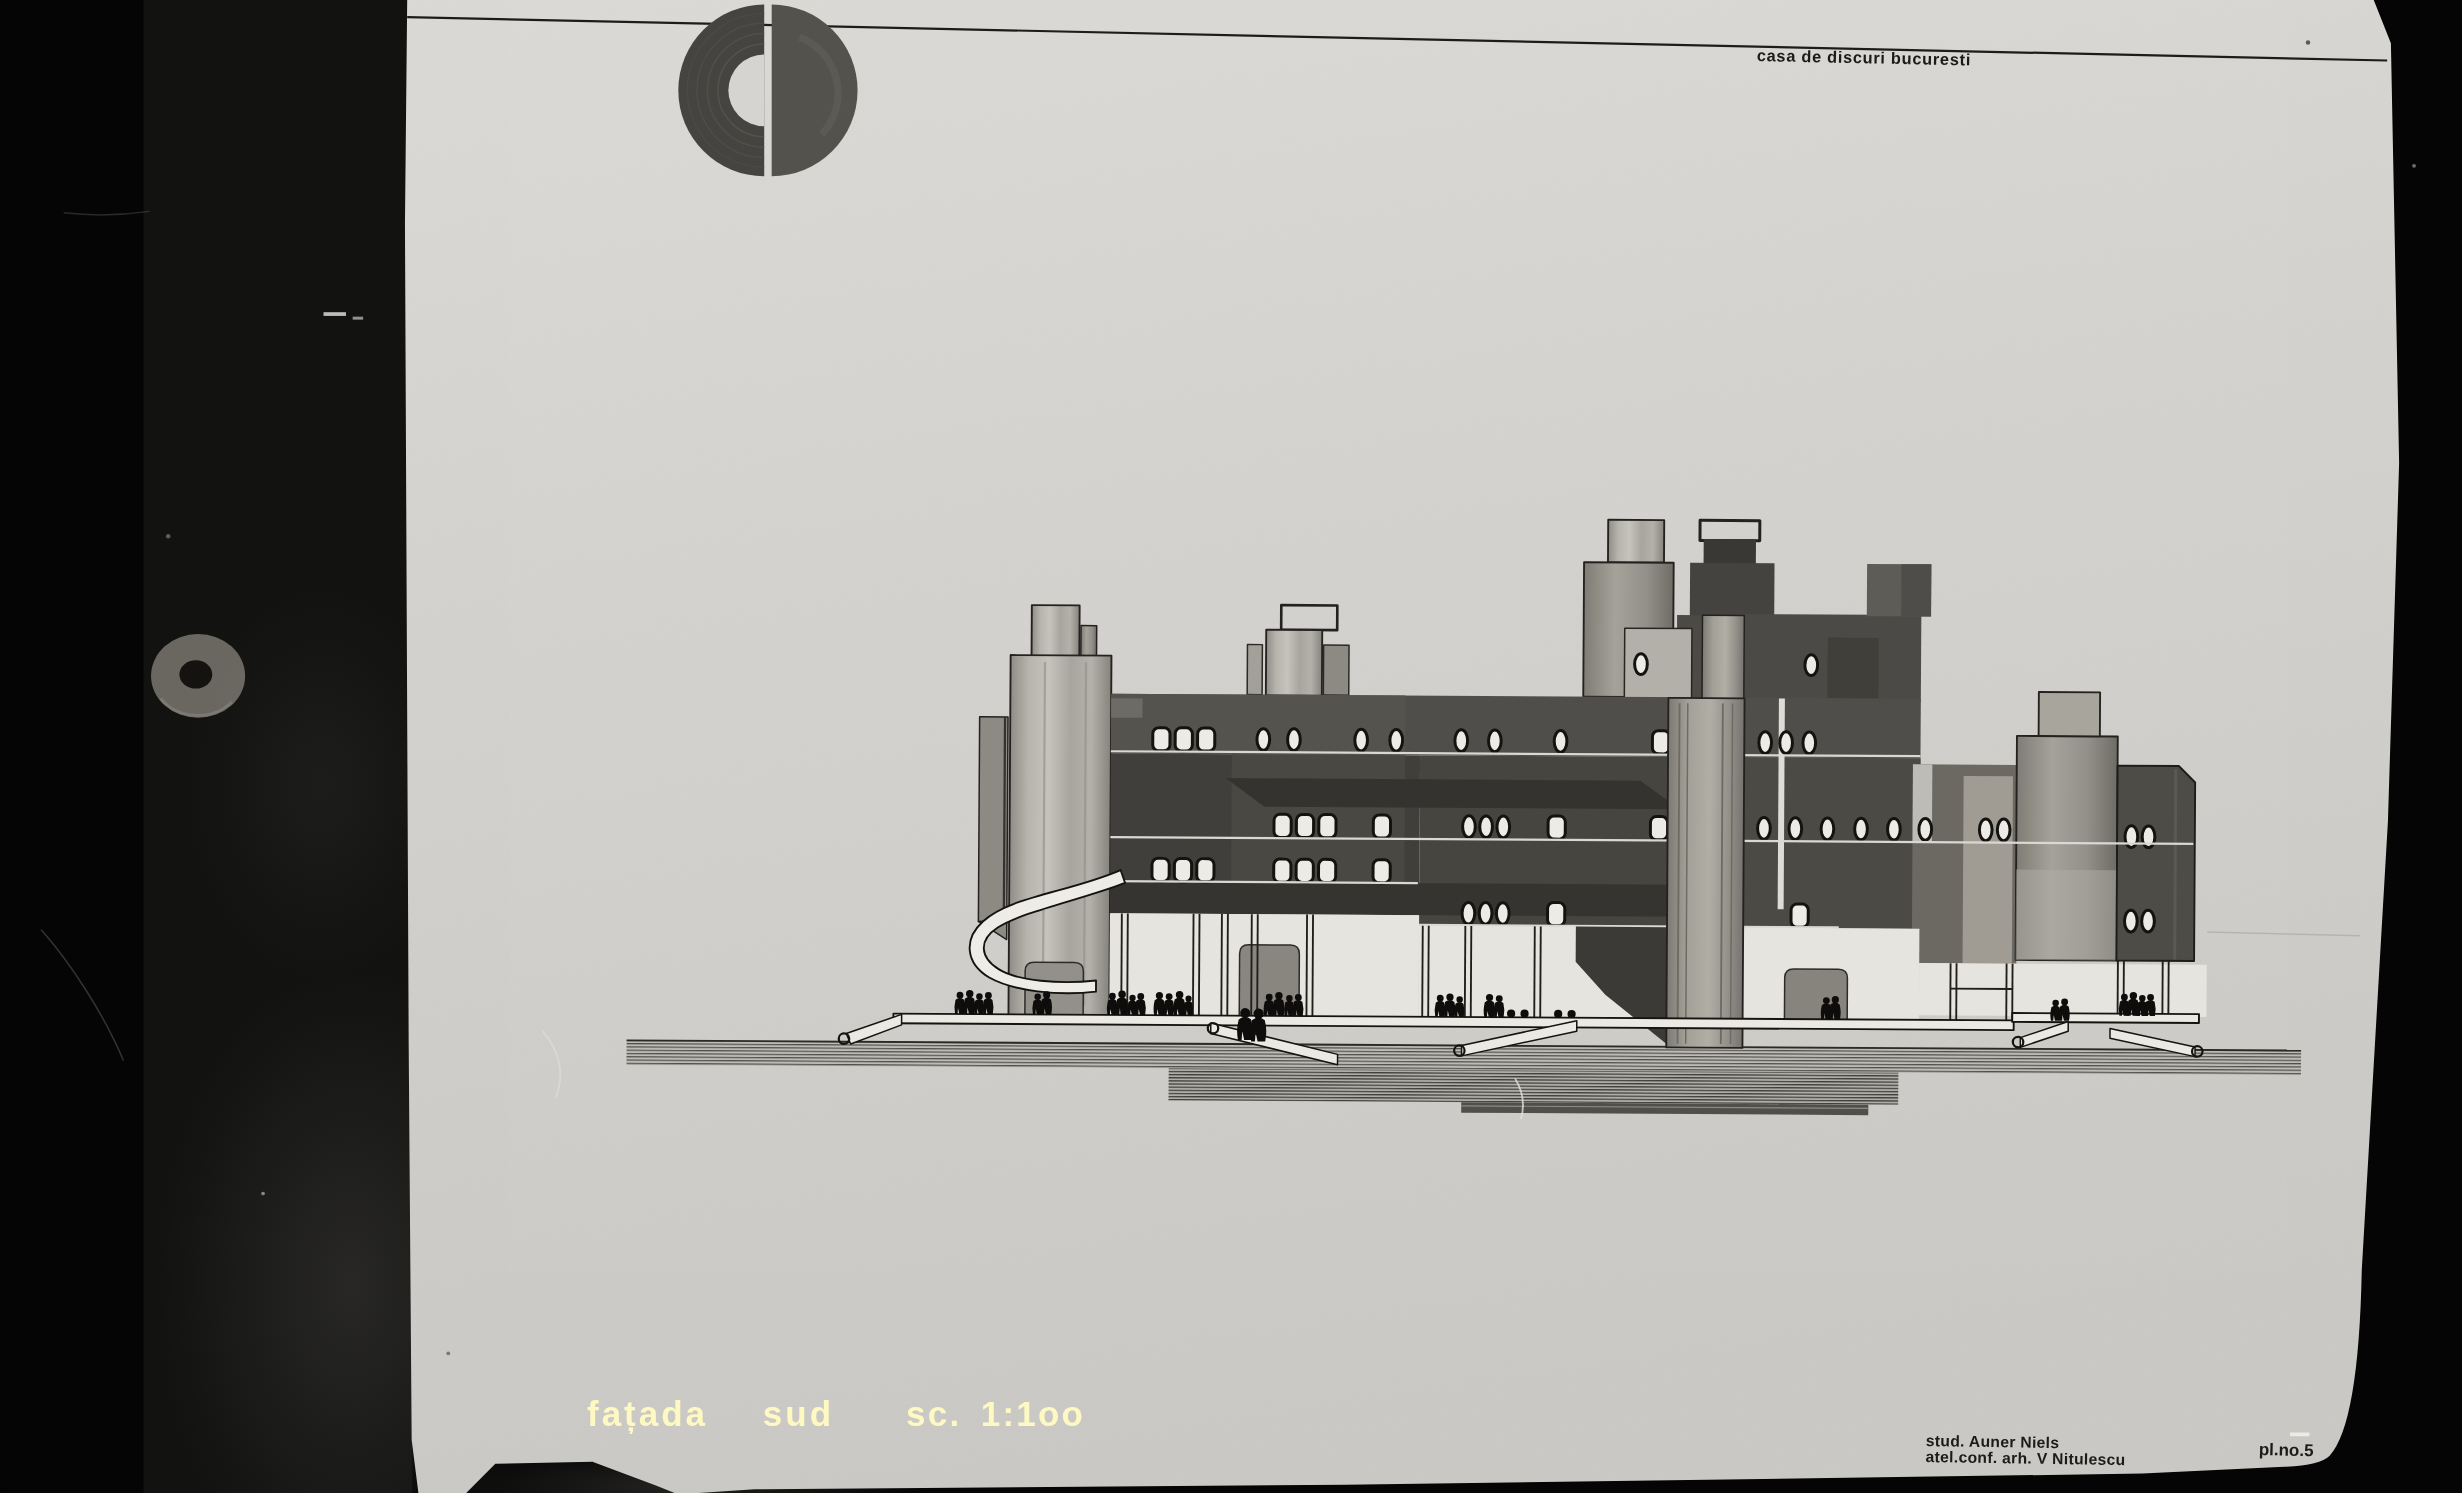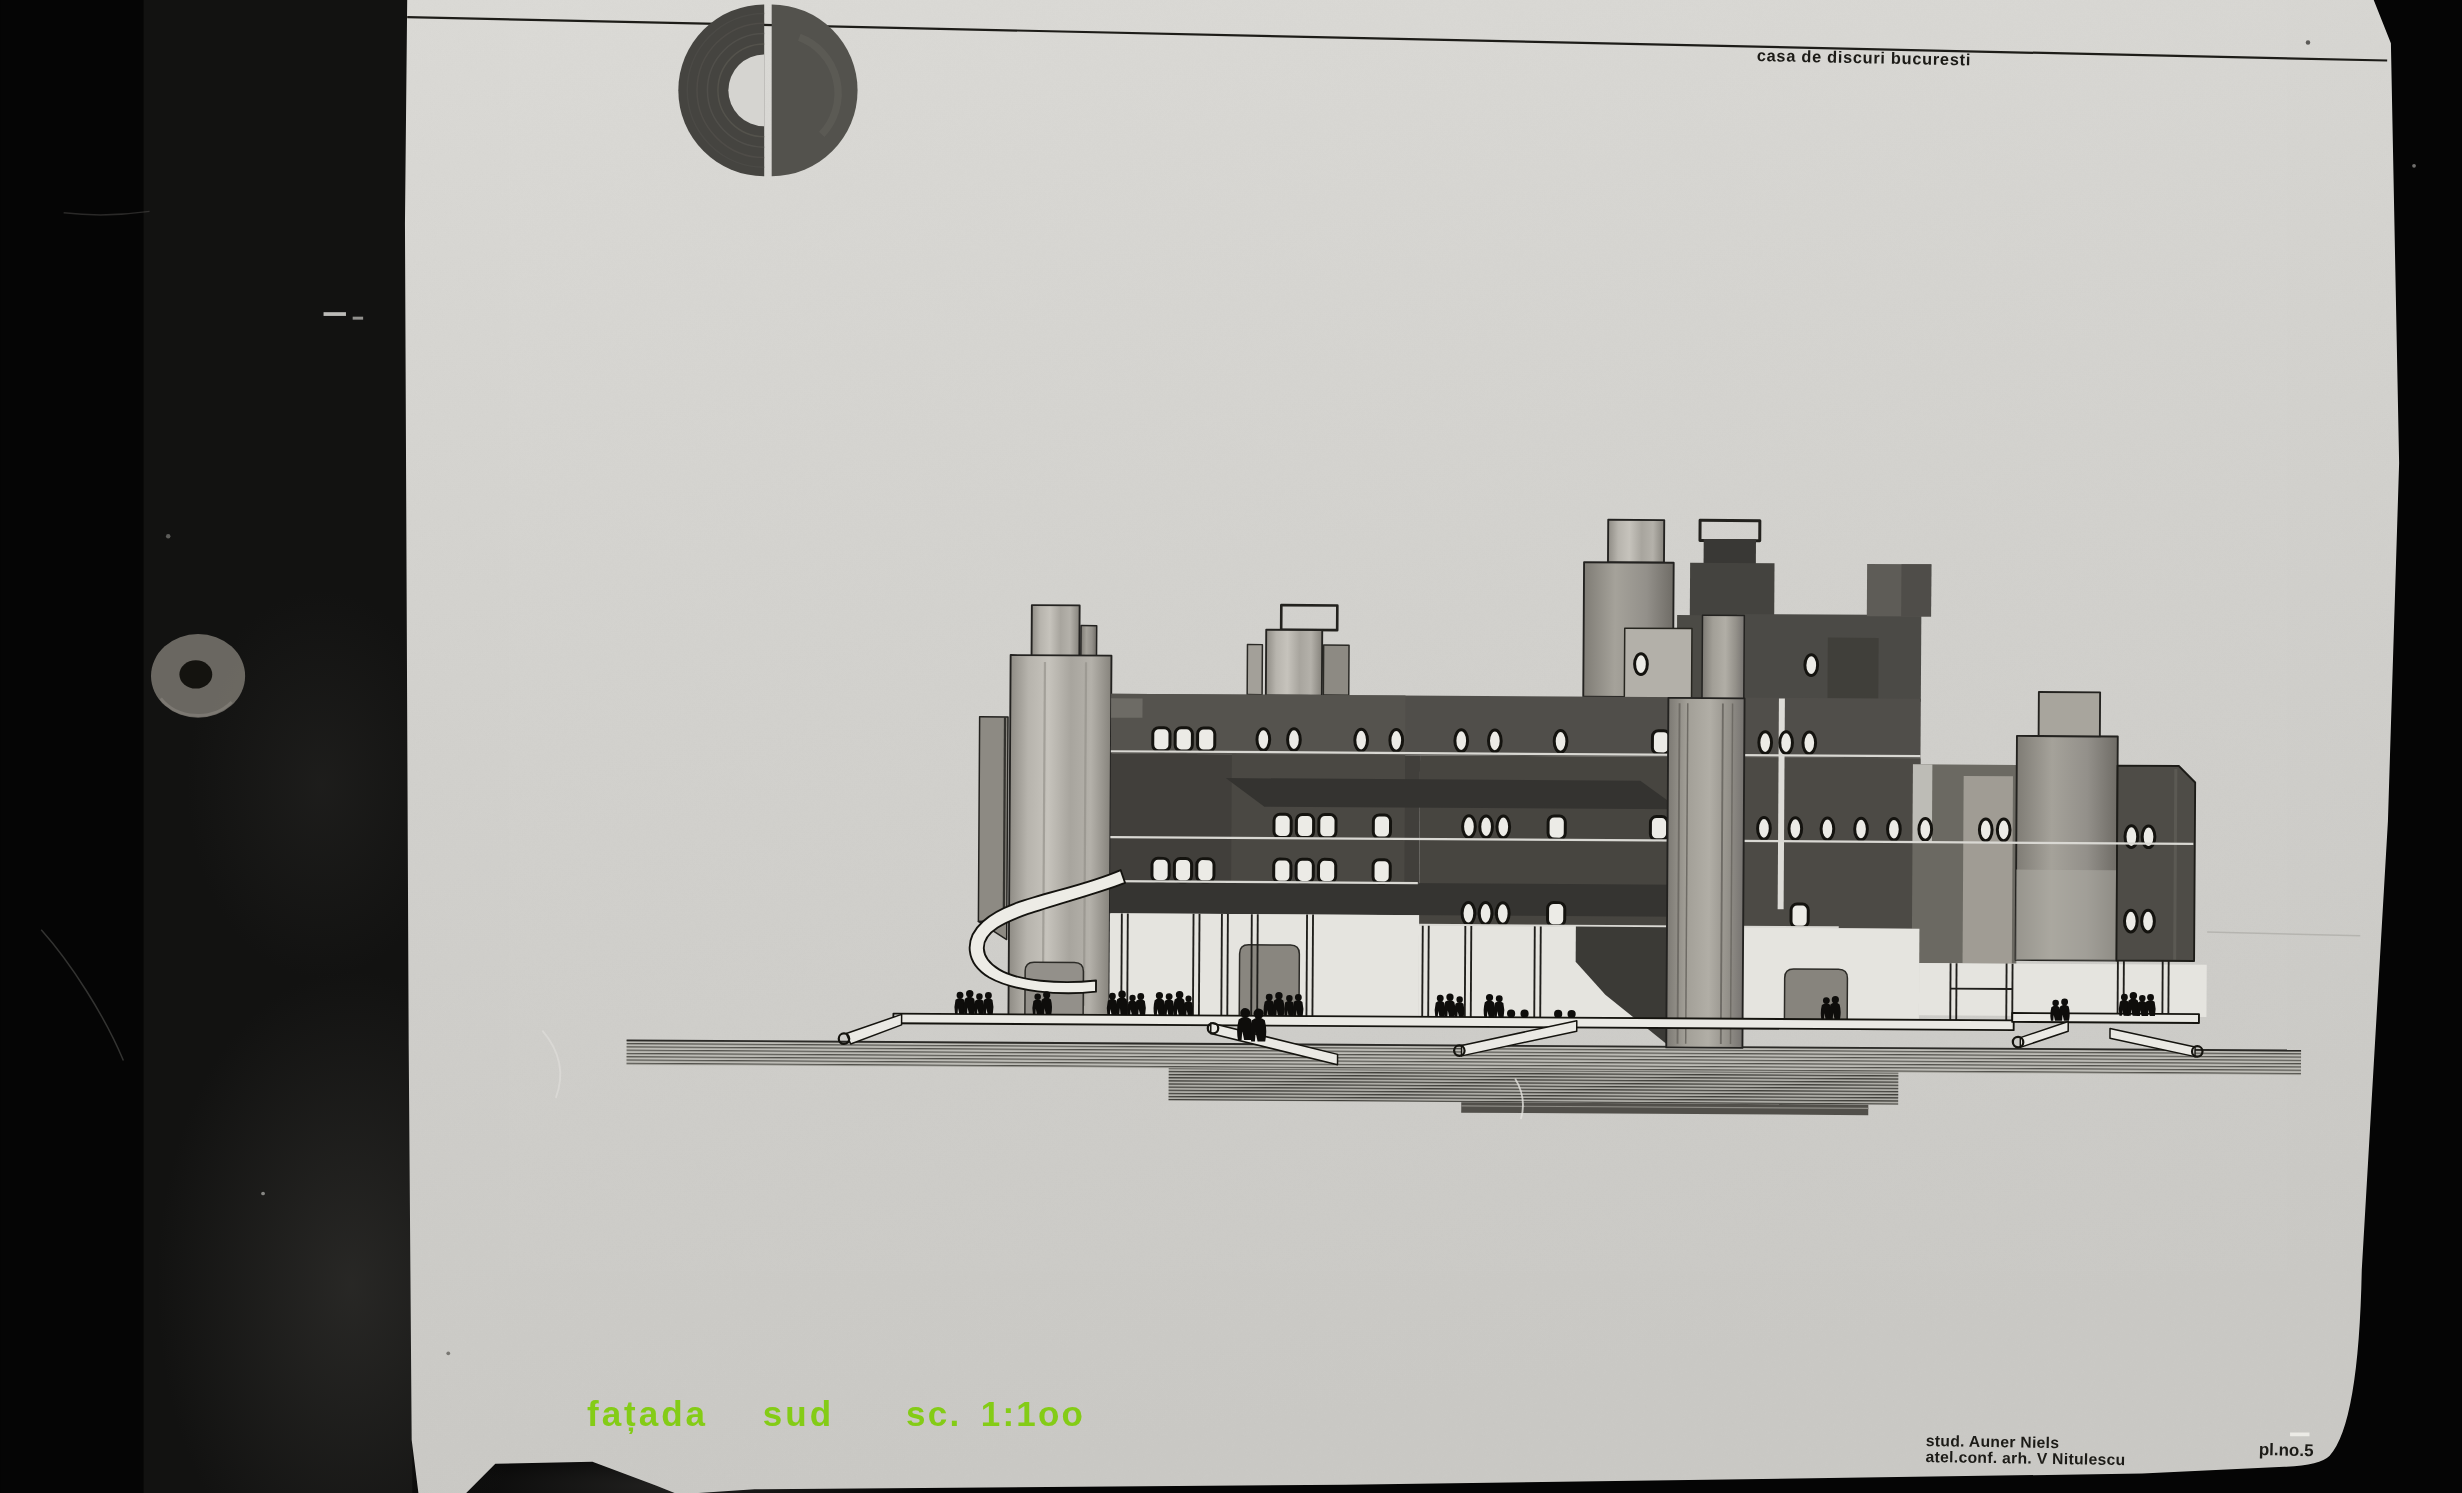--- a/index.html
+++ b/index.html
@@ -1,21 +1,21 @@
 <!DOCTYPE html>
 <html style="font-size:12px"><head>
 <meta charset="utf-8">
 <style>
   html,body{margin:0;padding:0;background:#040404;}
   #stage{position:relative;width:2462px;height:1493px;overflow:hidden;background:#040404;
          font-family:"Liberation Sans","DejaVu Sans",sans-serif;}
   #artwork{position:absolute;left:0;top:0;}
   .t{position:absolute;font-weight:bold;color:#1c1b17;white-space:nowrap;transform-origin:left top;}
   #header-label{left:1757px;top:46px;font-size:16.4px;letter-spacing:0.7px;transform:rotate(1.2deg);}
-  #facade-title{left:587px;top:1394px;font-size:35px;letter-spacing:3px;color:#84cc16;}
+  #facade-title{left:587px;top:1394px;font-size:35px;letter-spacing:3px;color:#fef9c3;}
   #facade-title .name{word-spacing:42px;}
   #facade-title .scale{margin-left:72px;word-spacing:7.5px;letter-spacing:2.2px;}
   #credits{left:1926px;top:1433px;font-size:15.7px;line-height:16.4px;letter-spacing:0.3px;transform:rotate(.9deg);}
   #plate-label{left:2259px;top:1440px;font-size:17px;transform:rotate(1.4deg);}
 </style>
 </head>
 <body>
 
 <div id="stage">
 

